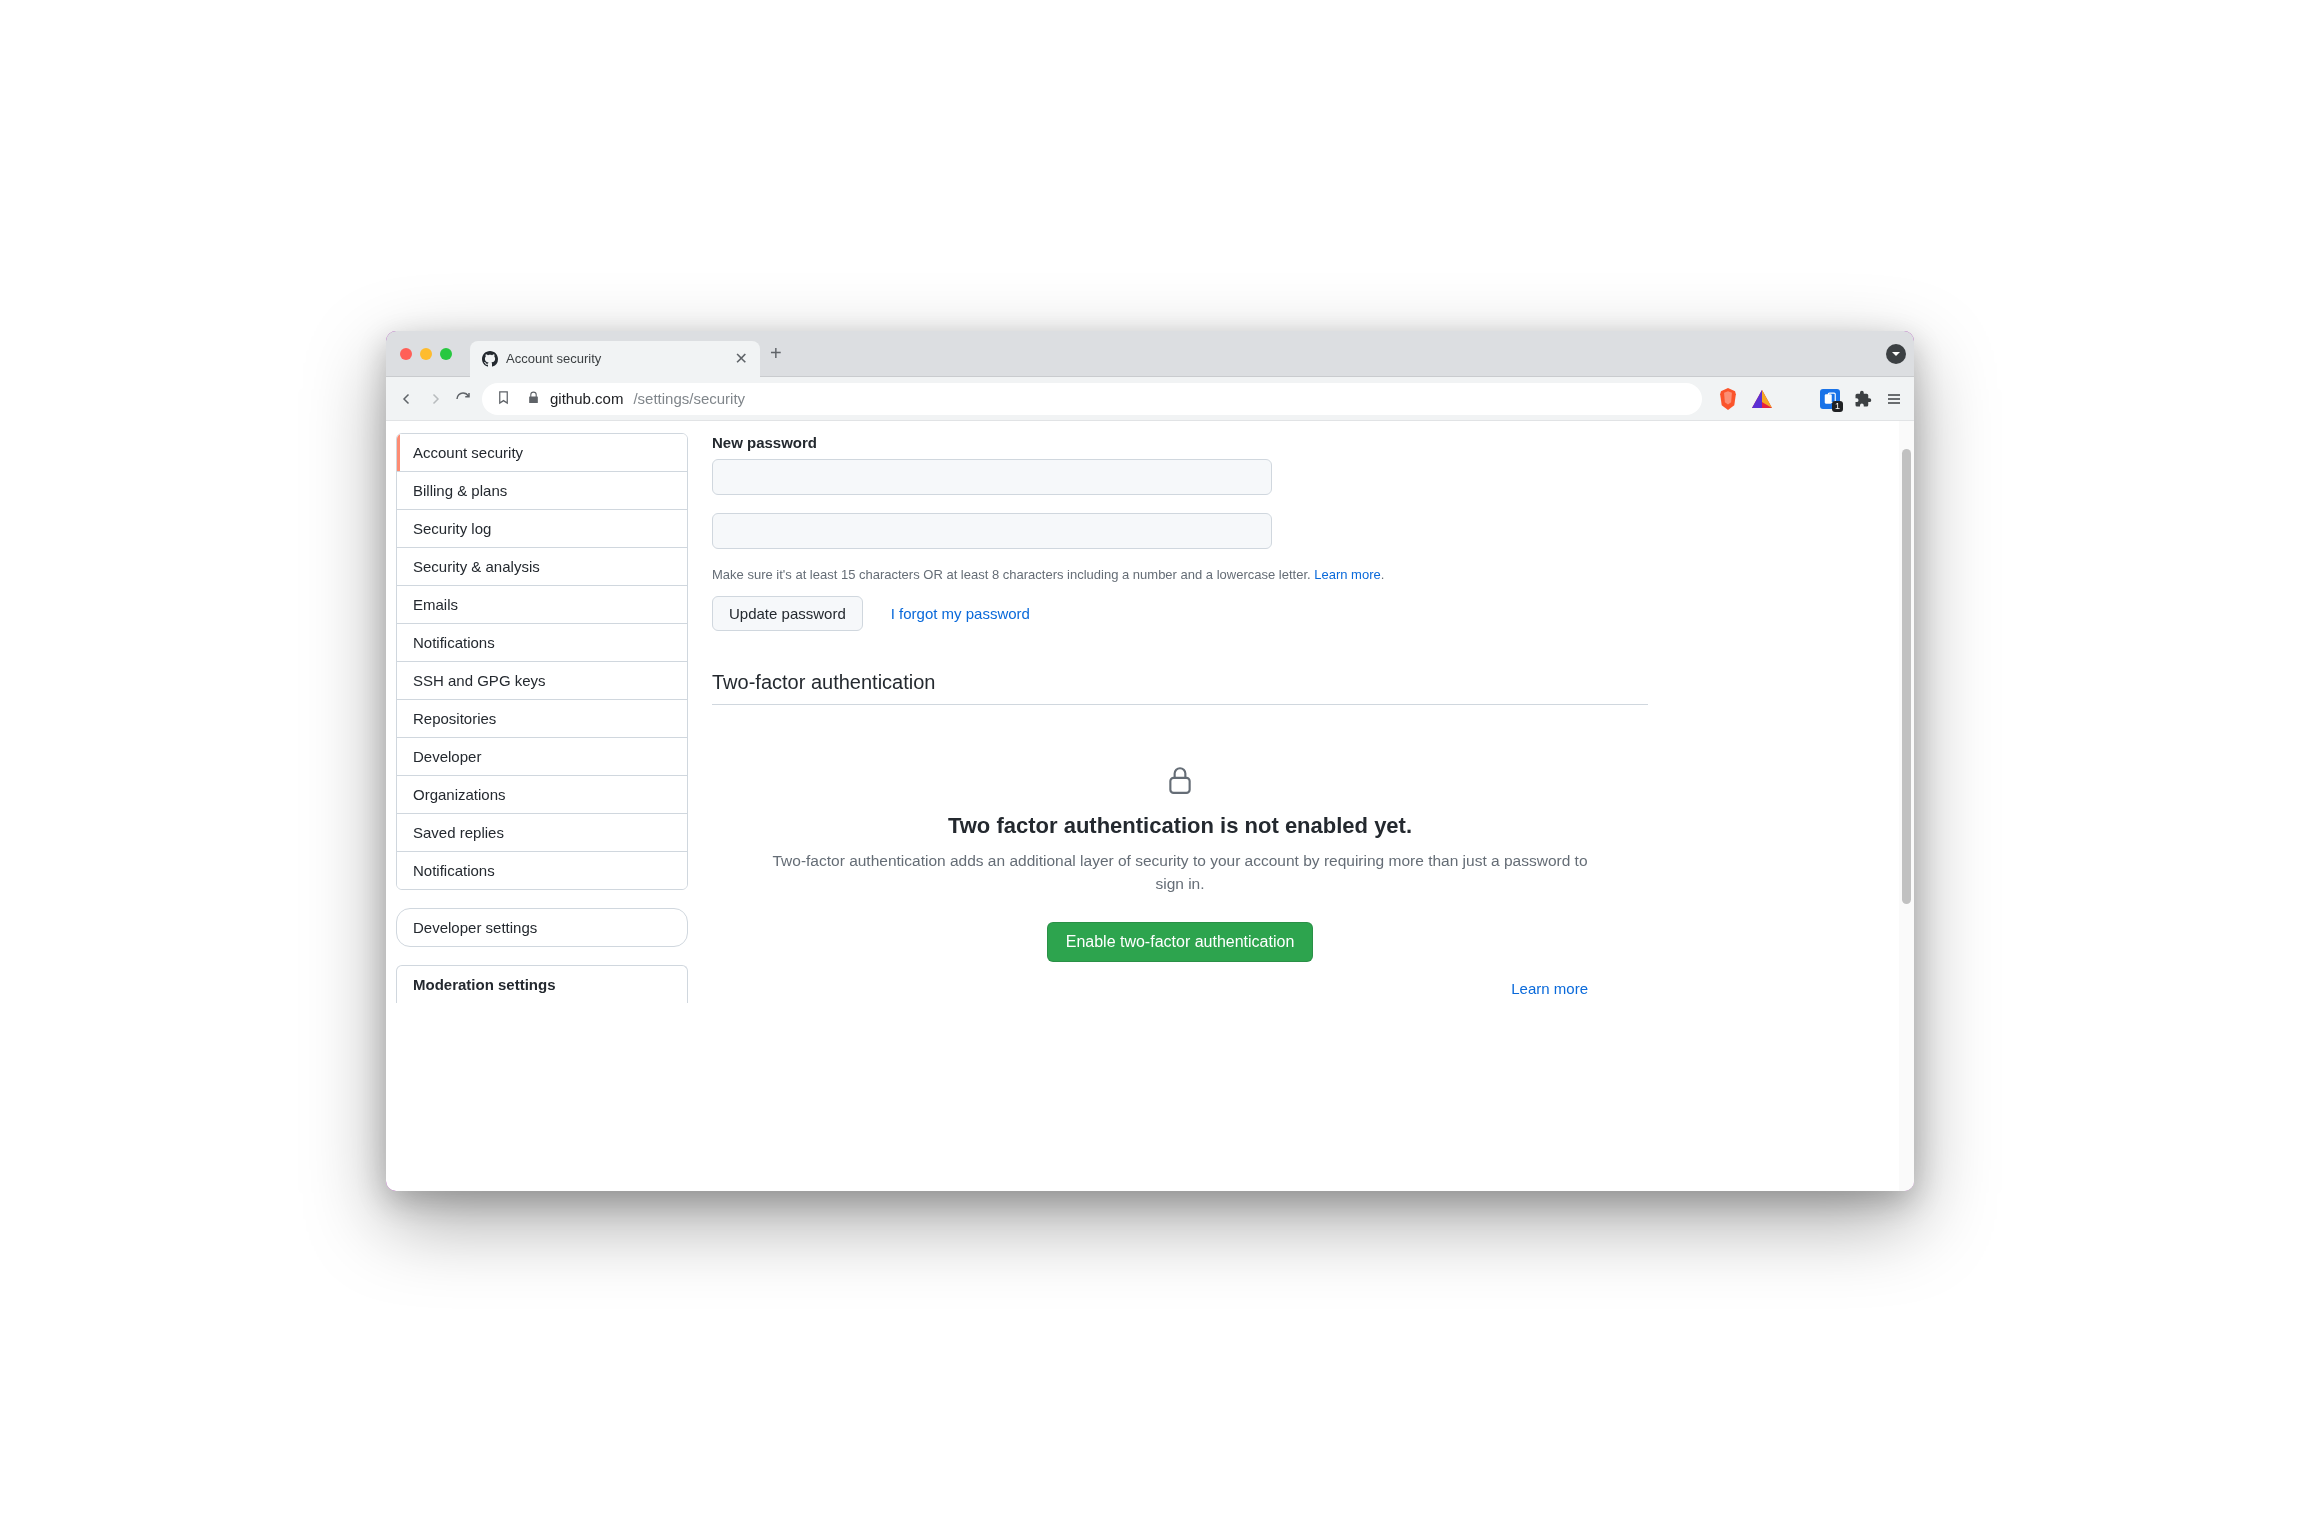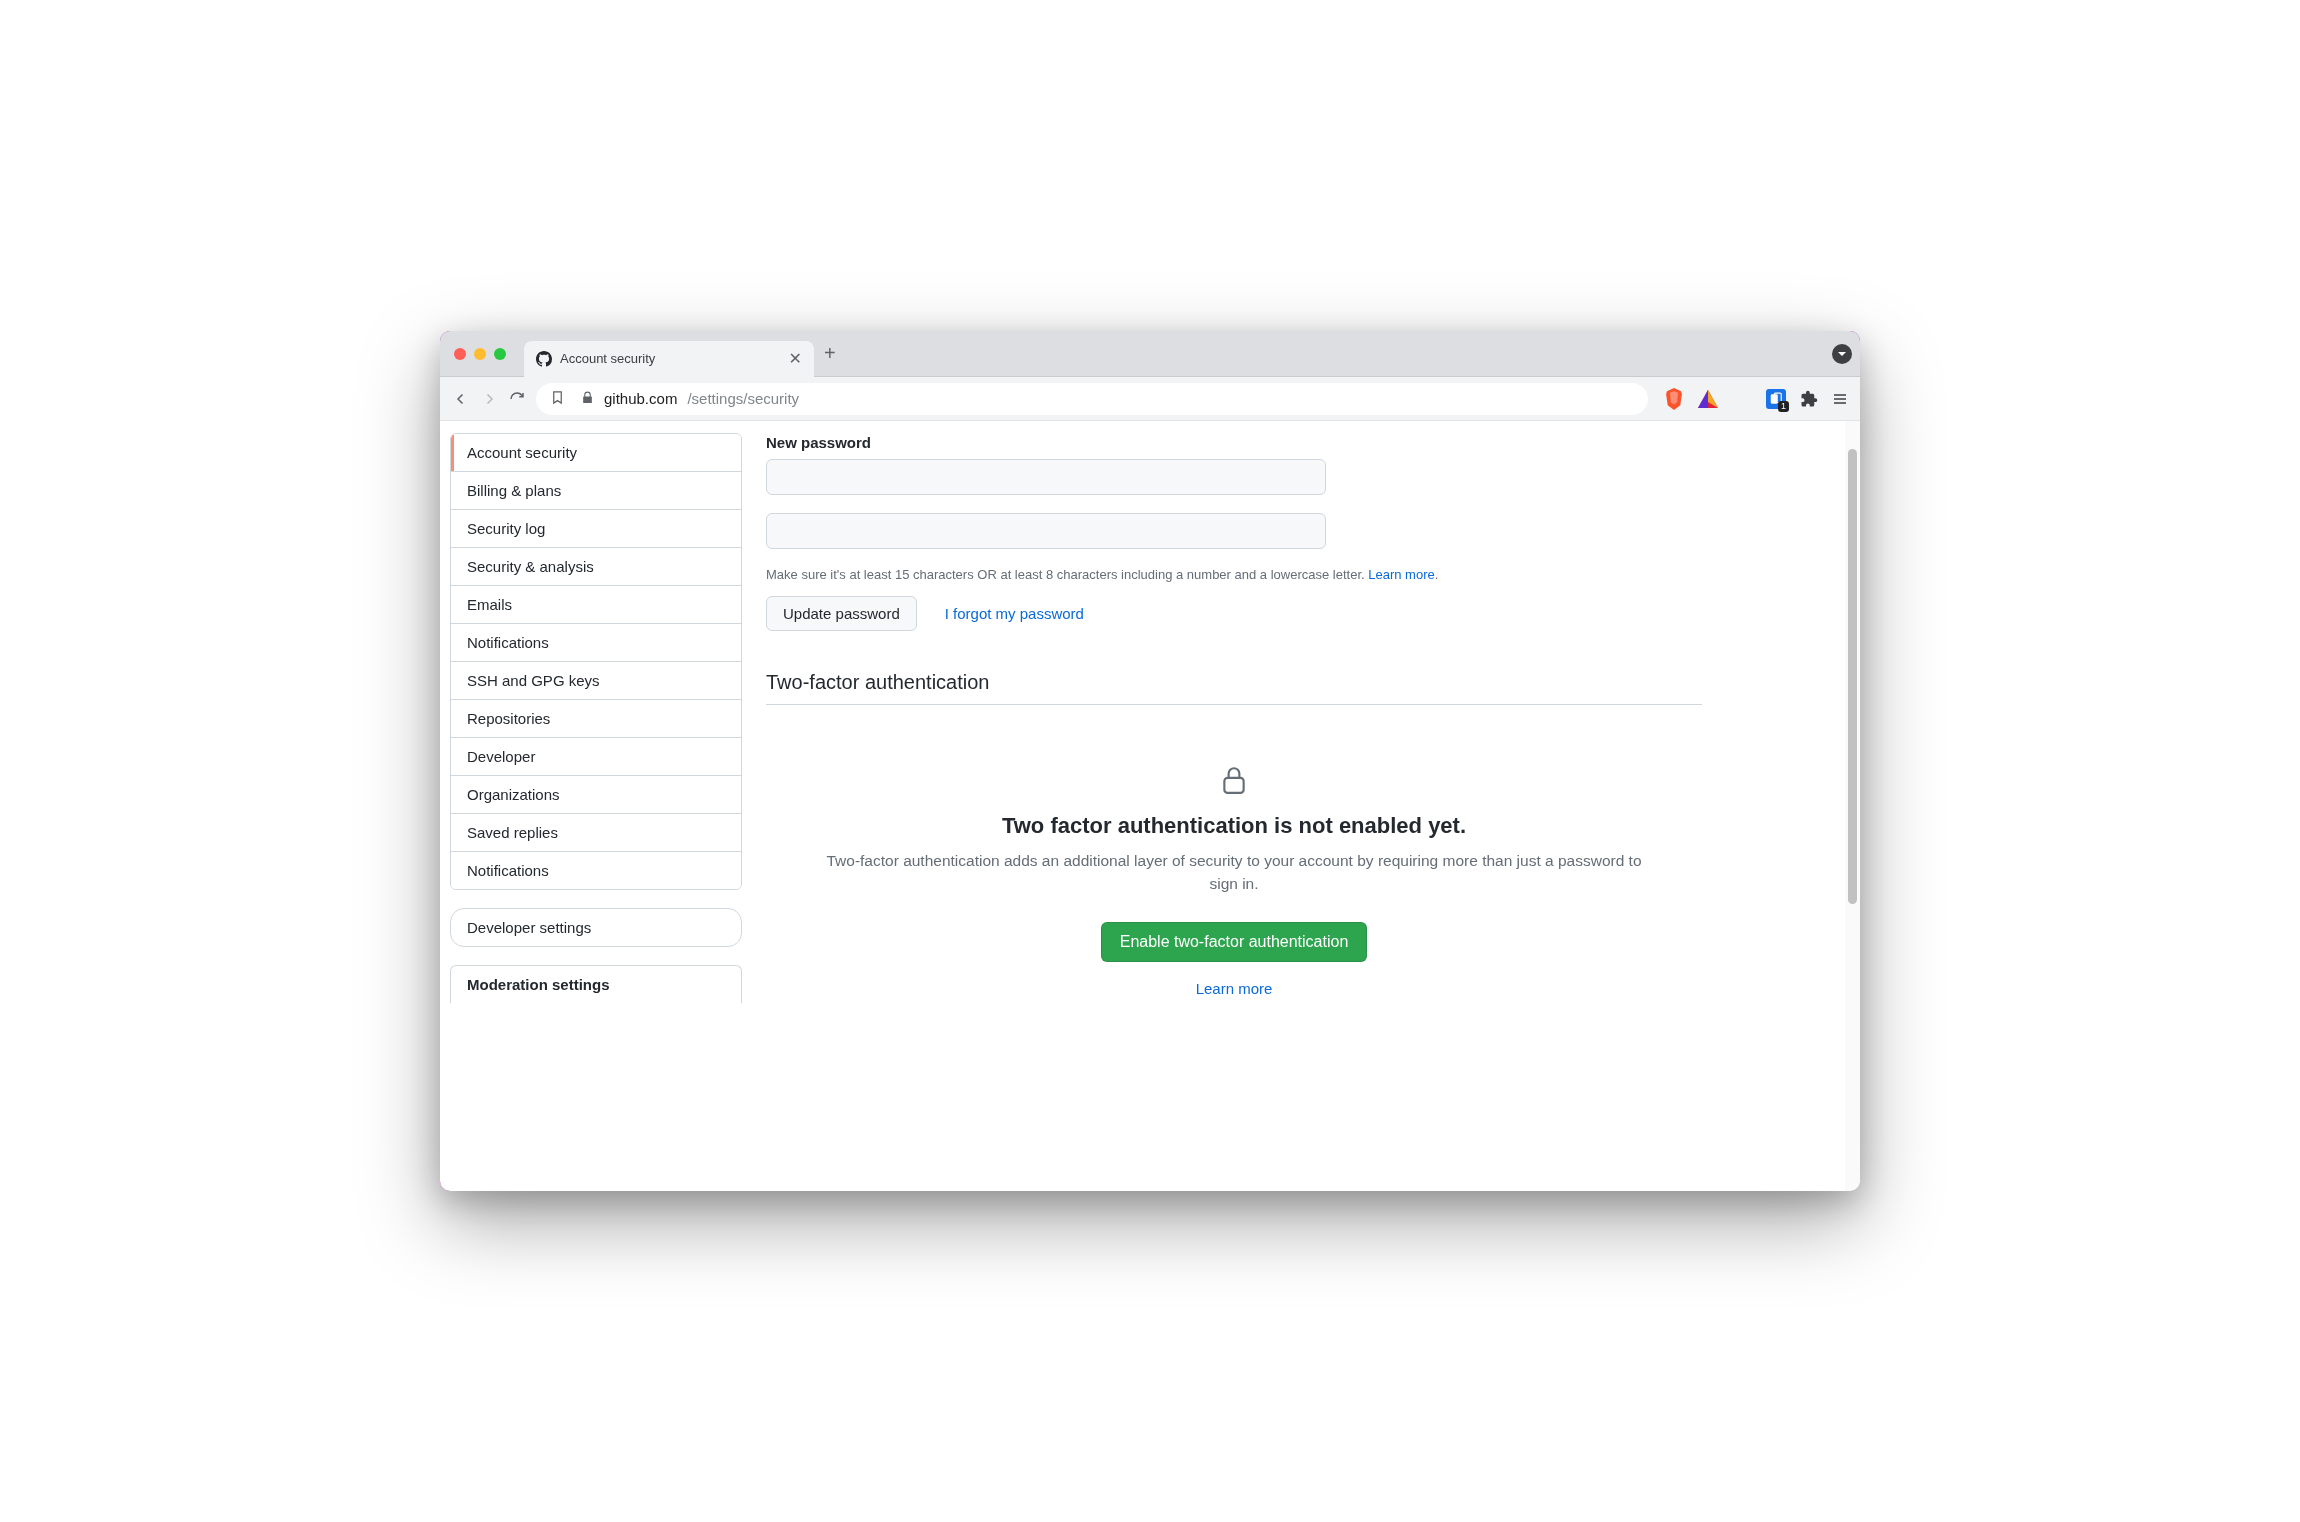--- a/index.html
+++ b/index.html
@@ -5,21 +5,21 @@
     * { margin: 0; padding: 0; box-sizing: border-box; }
     body {
       font-family: -apple-system, BlinkMacSystemFont, "Segoe UI", Helvetica, Arial, sans-serif;
       background: transparent;
       display: flex;
       align-items: center;
       justify-content: center;
       min-height: 100vh;
     }
     .window-wrapper {
-      width: 1420px;
+      width: 1528px;
       border-radius: 10px;
       overflow: hidden;
       background: #a21caf;
       box-shadow: 0 30px 80px rgba(0,0,0,0.35), 0 10px 30px rgba(0,0,0,0.2);
     }
     
     .tabbar {
       background: #dcdee1;
       display: flex;
       align-items: center;
@@ -214,21 +214,21 @@
     .btn {
       background: #f6f8fa;
       border: 1px solid #d0d7de;
       border-radius: 6px;
       padding: 8px 16px;
       font-size: 15px;
       font-weight: 500;
       color: #24292f;
       cursor: pointer;
     }
-    .link { color: #0969da; text-decoration: none; font-size: 15px; cursor: pointer; }
+    .link { color: #0969da; text-decoration: none; font-size: 15px; cursor: pointer; text-align: right; }
     h2.section {
       font-size: 20px;
       font-weight: 400;
       color: #24292f;
       padding-bottom: 10px;
       border-bottom: 1px solid #d0d7de;
       margin-bottom: 40px;
     }
     .tfa-block {
       text-align: center;

